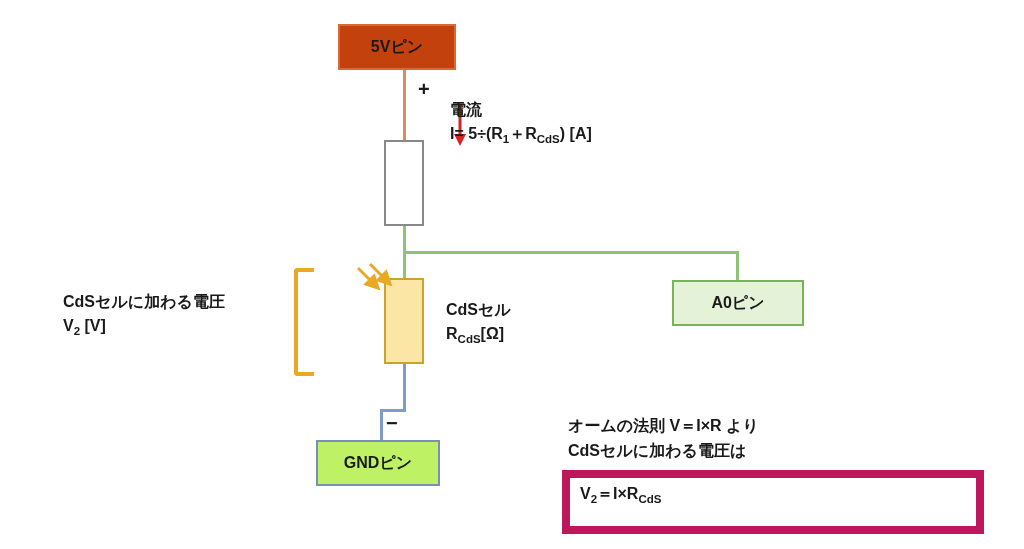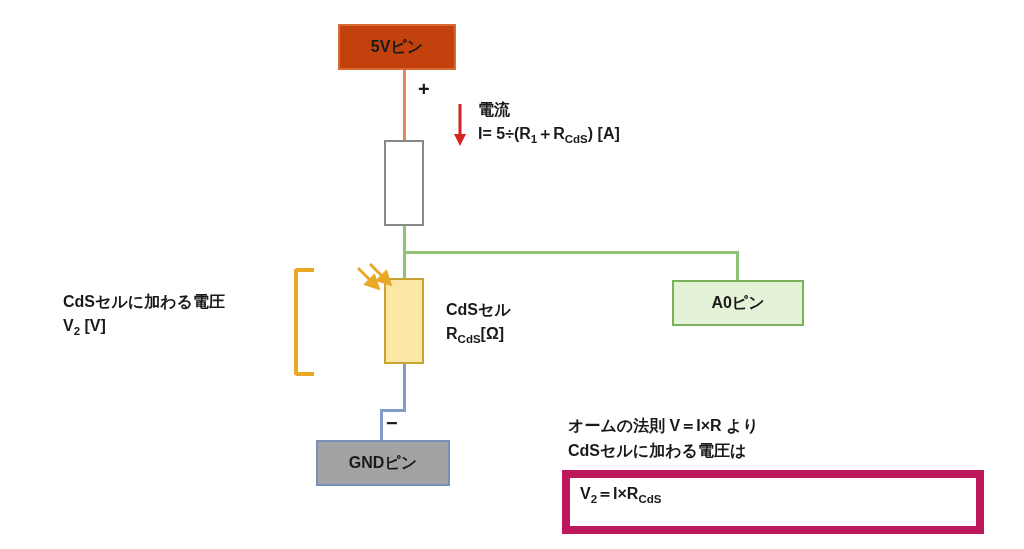--- a/index.html
+++ b/index.html
@@ -41,22 +41,22 @@
     border-color: #c8a32f;
   }
   .pin-a0 {
     left: 672px; top: 280px;
     width: 132px; height: 46px;
     background: #e4f2d8;
     border-color: #7ab25a;
   }
   .pin-gnd {
     left: 316px; top: 440px;
-    width: 134px; height: 46px;
-    background: #a3a3a3;
+    width: 124px; height: 46px;
+    background: #bef264;
     border-color: #7a8fb8;
     text-align: center;
   }
   .wire { position: absolute; }
   .sign { position: absolute; font-weight: 600; font-size: 20px; }
   .label { position: absolute; font-weight: 600; line-height: 1.5; }
   sub { font-size: 0.72em; vertical-align: sub; }
   .bracket {
     position: absolute;
     left: 294px; top: 268px;
@@ -115,21 +115,21 @@
 </div>
 
 <div class="sign" style="left:418px; top:78px;">+</div>
 <div class="sign" style="left:386px; top:412px;">−</div>
 
 <svg class="arrow-current" width="16" height="44">
   <line x1="8" y1="2" x2="8" y2="36" stroke="#d62323" stroke-width="3"></line>
   <polygon points="8,44 2,32 14,32" fill="#d62323"></polygon>
 </svg>
 
-<div class="label" style="left:478px; top:98px;">
+<div class="label" style="left:450px; top:98px;">
   <div>電流</div>
   <div>
     <span>I= 5÷(R</span><sub>1</sub><span>＋R</span><sub>CdS</sub><span>) [A]</span>
   </div>
 </div>
 
 <svg class="light-arrows" width="42" height="42">
   <g stroke="#e9a826" stroke-width="3" fill="#e9a826">
     <line x1="6" y1="6" x2="22" y2="22"></line>
     <polygon points="26,26 14,22 22,14"></polygon>

